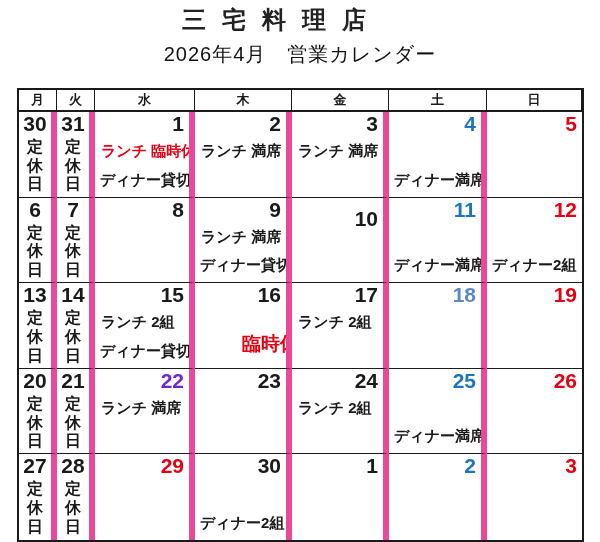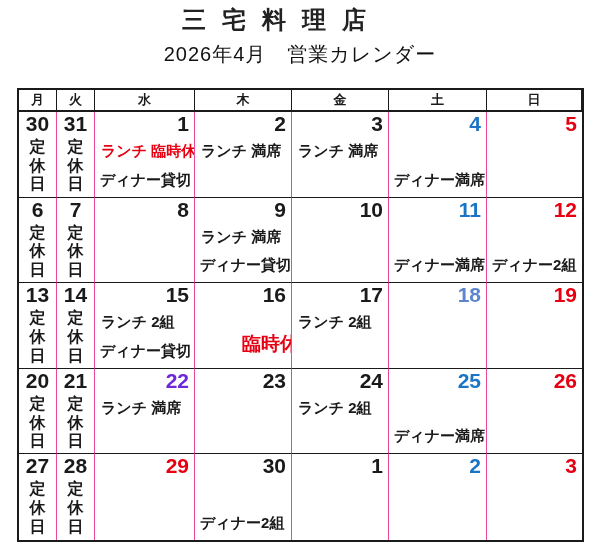--- a/index.html
+++ b/index.html
@@ -26,21 +26,21 @@
     border:2px solid #1a1a1a;
     background:#fff;
   }
   .hcell{
     border-right:1px solid #1a1a1a;border-bottom:2px solid #1a1a1a;
     display:flex;align-items:center;justify-content:center;
     font-size:13px;font-weight:700;
   }
   .hcell:last-child{border-right:none;}
   .cell{
-    position:relative;border-right:1px solid #ec4899;border-bottom:1px solid #1a1a1a;
+    position:relative;border-right:6px solid #ec4899;border-bottom:1px solid #1a1a1a;
     overflow:hidden;
   }
   .cell.lastcol{border-right:none;}
   .cell.lastrow{border-bottom:none;}
   .num{
     position:absolute;top:0px;right:5px;
     font-size:21px;font-weight:700;line-height:1.1;
     font-family:"Liberation Sans",sans-serif;
   }
   .num.center{left:0;right:0;text-align:center;}
@@ -116,21 +116,21 @@
       </div>
       <div class="cell">
         <div class="num" style="color: rgb(26, 26, 26);">8</div>
       </div>
       <div class="cell">
         <div class="num" style="color: rgb(26, 26, 26);">9</div>
         <div class="note lunch" style="color: rgb(26, 26, 26);">ランチ 満席</div>
         <div class="note dinner" style="color: rgb(26, 26, 26);">ディナー貸切</div>
       </div>
       <div class="cell">
-        <div class="num" style="color: rgb(26, 26, 26);">10</div>
+        <div class="num" style="color: rgb(26, 26, 26); margin-top: 9px;">10</div>
       </div>
       <div class="cell">
         <div class="num" style="color: rgb(27, 117, 196);">11</div>
         <div class="note dinner" style="color: rgb(26, 26, 26);">ディナー満席</div>
       </div>
       <div class="cell lastcol">
         <div class="num" style="color: rgb(230, 0, 18);">12</div>
         <div class="note dinner" style="color: rgb(26, 26, 26);">ディナー2組</div>
       </div>
       <div class="cell">

